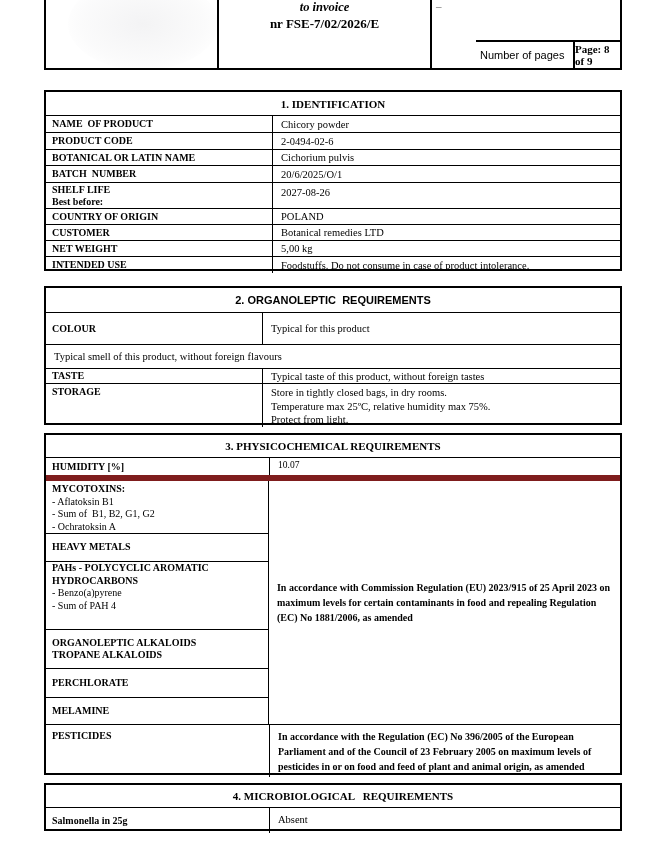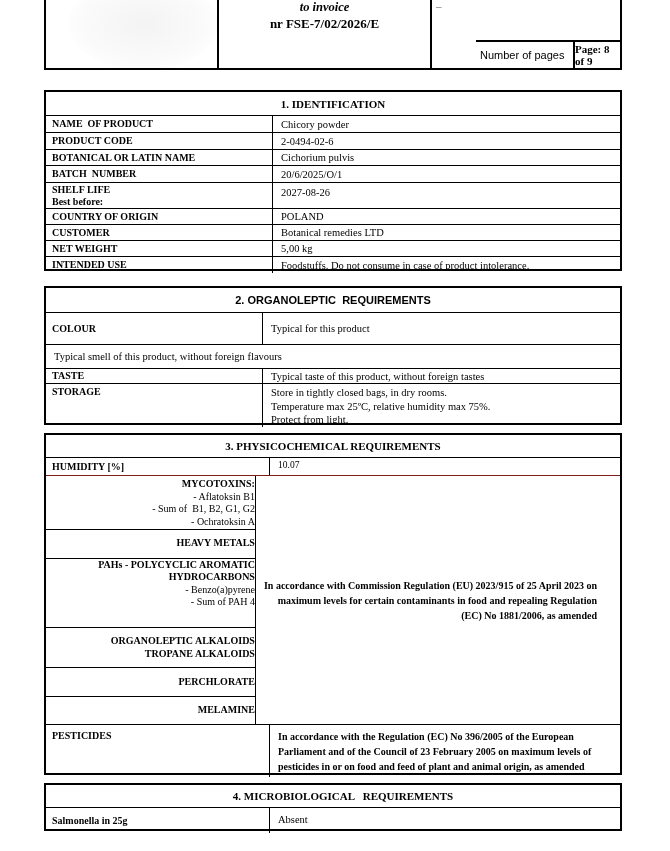--- a/index.html
+++ b/index.html
@@ -47,29 +47,29 @@
 
   
   #s2 { left:44px; top:286px; width:578px; height:139px; }
   #s2 .ttl { height:24px; }
   #s2 .lc { width:217px; }
 
   
   #s3 { left:44px; top:433px; width:578px; height:342px; }
   #s3 .ttl { height:22px; }
   #s3 .lc { width:224px; }
-  .s3mid { display:flex; border-top:1px solid #7f1d1d; box-sizing:border-box; height:249px;text-align:right; }
+  .s3mid { display:flex; border-top:6px solid #7f1d1d; box-sizing:border-box; height:249px; }
   .s3left { width:224px; border-right:1px solid #000; box-sizing:border-box;
             display:flex; flex-direction:column; }
   .p3 { box-sizing:border-box; display:flex; flex-direction:column; justify-content:center;
         padding-left:6px; font-size:10px; line-height:12.5px; }
   .p3 + .p3 { border-top:1px solid #000; }
   .p3 b { font-size:10px; }
   .s3right { flex:1; display:flex; flex-direction:column; justify-content:center;
-             padding-left:8px; padding-right:23px; font-weight:bold;
+             padding-left:8px; padding-right:10px; font-weight:bold;
              font-size:10px; line-height:15px; }
   .noteline { white-space:pre; }
   .humval { font-size:9.5px; }
 
   
   #s4 { left:44px; top:783px; width:578px; height:48px; }
   #s4 .ttl { height:22px;padding-left:20px; }
   #s4 .lc { width:224px; }
 </style>
 </head>

